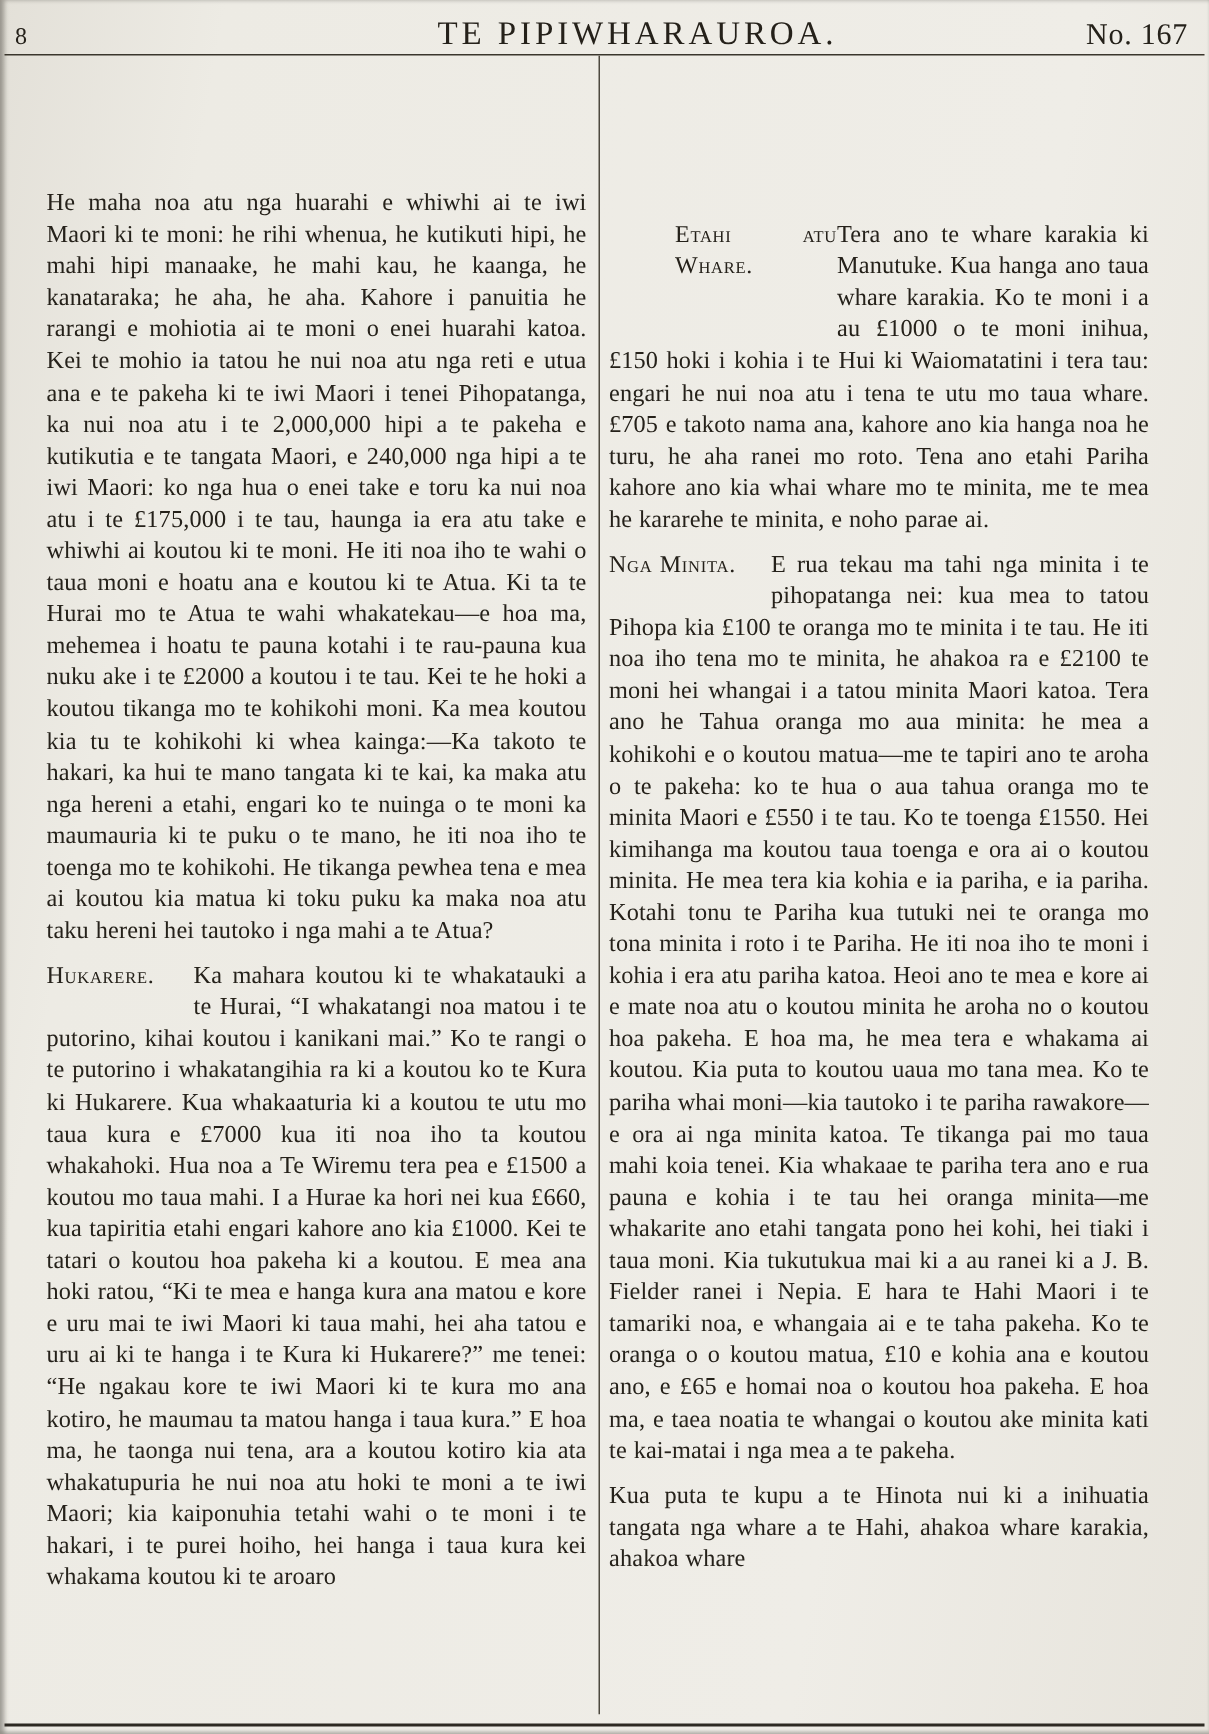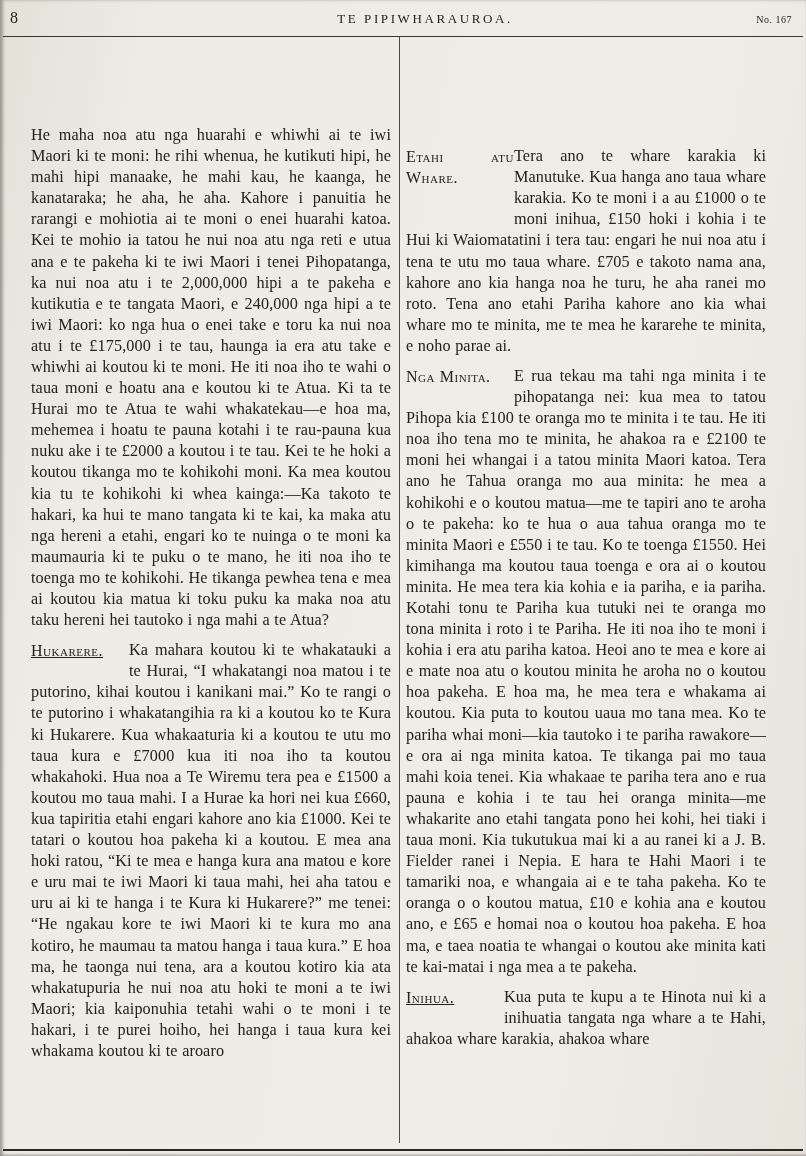--- a/index.html
+++ b/index.html
@@ -21,26 +21,26 @@
   .page-header {
     display: grid;
     grid-template-columns: 1fr auto 1fr;
     align-items: baseline;
     padding: 9px 14px 2px 10px;
     height: 36px;
   }
   .page-number { justify-self: start; font-size: 16px; }
   .masthead {
     justify-self: center;
-    font-size: 13px;
+    font-size: 22px;
     letter-spacing: 2.6px;
     white-space: nowrap;
     margin-left: 48px;
   }
-  .issue-number { justify-self: end; font-size: 10px; letter-spacing: 0.5px; }
+  .issue-number { justify-self: end; font-size: 20px; letter-spacing: 0.5px; }
   .header-rule {
     height: 1px;
     background: #3a362d;
     margin: 0 3px;
   }
   .columns {
     display: flex;
     padding: 7px 40px 0 31px;
     height: 1106px;
     overflow: hidden;
@@ -64,23 +64,23 @@
     word-spacing: 0.4px;
   }
   .section { margin-top: 9px; }
   .sidehead {
     float: left;
     width: 108px;
     font-variant: small-caps;
     font-size: 16px;
     letter-spacing: 0.5px;
   }
-  .sidehead.narrow { width: 98px; text-decoration: underline; }
+  .sidehead.narrow { width: 98px; }
   .lines-2 { height: 42.2px; }
-  .lines-3 { height: 63.3px; }
+  .lines-3 { height: 63.3px; margin-left: 44px; }
   .bottom-rule {
     position: absolute;
     left: 3px; right: 3px; bottom: 5px;
     height: 2px;
     background: #2d2922;
   }
 </style>
 </head>
 <body>
 
@@ -109,21 +109,21 @@
 
       <div class="body-text section">
         <span class="sidehead lines-3">Etahi atu Whare.</span><span>Tera ano te whare karakia ki Manutuke. Kua hanga ano taua whare karakia. Ko te moni i a au £1000 o te moni inihua, £150 hoki i kohia i te Hui ki Waiomatatini i tera tau: engari he nui noa atu i tena te utu mo taua whare. £705 e takoto nama ana, kahore ano kia hanga noa he turu, he aha ranei mo roto. Tena ano etahi Pariha kahore ano kia whai whare mo te minita, me te mea he kararehe te minita, e noho parae ai.</span>
       </div>
 
       <div class="body-text section">
         <span class="sidehead lines-2">Nga Minita.</span><span>E rua tekau ma tahi nga minita i te pihopatanga nei: kua mea to tatou Pihopa kia £100 te oranga mo te minita i te tau. He iti noa iho tena mo te minita, he ahakoa ra e £2100 te moni hei whangai i a tatou minita Maori katoa. Tera ano he Tahua oranga mo aua minita: he mea a kohikohi e o koutou matua—me te tapiri ano te aroha o te pakeha: ko te hua o aua tahua oranga mo te minita Maori e £550 i te tau. Ko te toenga £1550. Hei kimihanga ma koutou taua toenga e ora ai o koutou minita. He mea tera kia kohia e ia pariha, e ia pariha. Kotahi tonu te Pariha kua tutuki nei te oranga mo tona minita i roto i te Pariha. He iti noa iho te moni i kohia i era atu pariha katoa. Heoi ano te mea e kore ai e mate noa atu o koutou minita he aroha no o koutou hoa pakeha. E hoa ma, he mea tera e whakama ai koutou. Kia puta to koutou uaua mo tana mea. Ko te pariha whai moni—kia tautoko i te pariha rawakore—e ora ai nga minita katoa. Te tikanga pai mo taua mahi koia tenei. Kia whakaae te pariha tera ano e rua pauna e kohia i te tau hei oranga minita—me whakarite ano etahi tangata pono hei kohi, hei tiaki i taua moni. Kia tukutukua mai ki a au ranei ki a J. B. Fielder ranei i Nepia. E hara te Hahi Maori i te tamariki noa, e whangaia ai e te taha pakeha. Ko te oranga o o koutou matua, £10 e kohia ana e koutou ano, e £65 e homai noa o koutou hoa pakeha. E hoa ma, e taea noatia te whangai o koutou ake minita kati te kai-matai i nga mea a te pakeha.</span>
       </div>
 
       <div class="body-text section">
-        <span class="sidehead narrow lines-2">Inihua.</span><span>Kua puta te kupu a te Hinota nui ki a inihuatia tangata nga whare a te Hahi, ahakoa whare karakia, ahakoa whare</span>
+        <span>Kua puta te kupu a te Hinota nui ki a inihuatia tangata nga whare a te Hahi, ahakoa whare karakia, ahakoa whare</span>
       </div>
     </section>
 
   </div>
 
   <div class="bottom-rule"></div>
 
 </div>
 
 </body></html>

